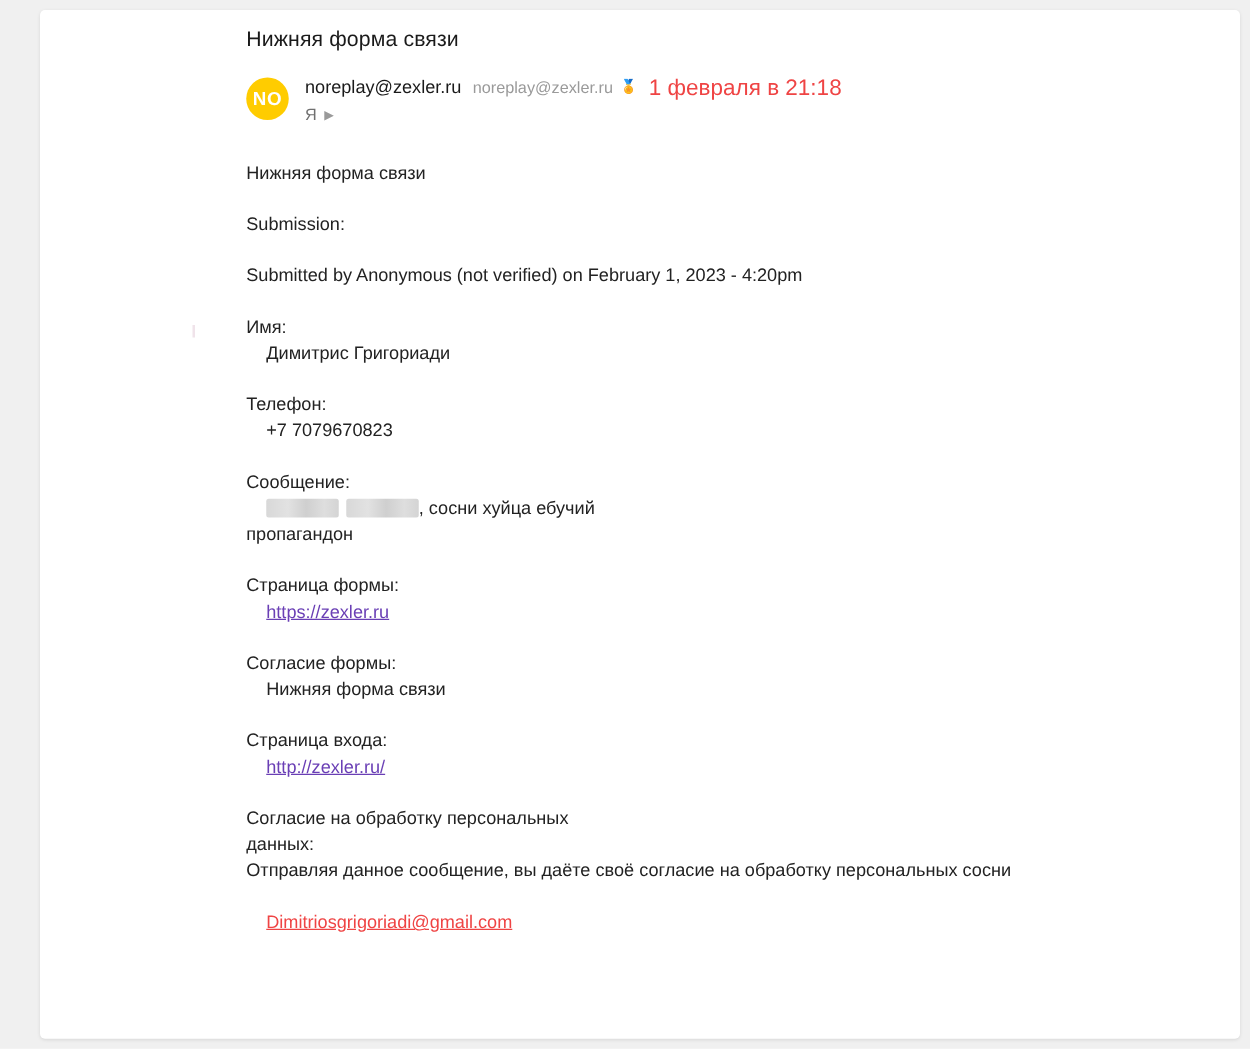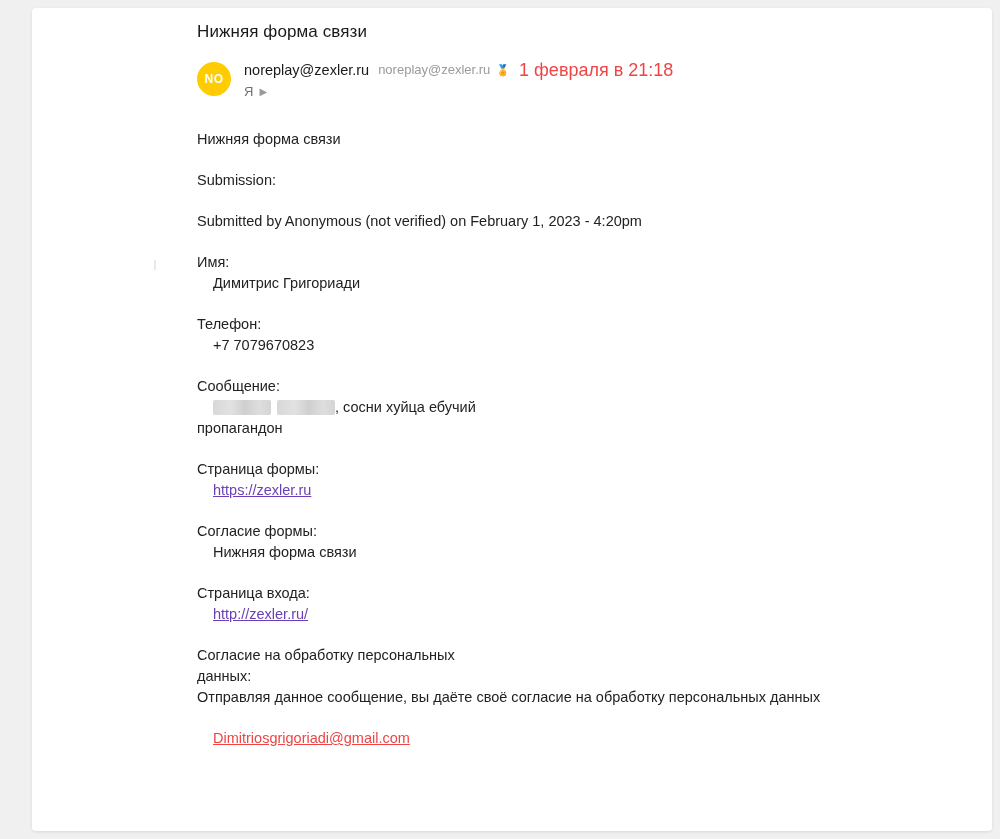--- a/index.html
+++ b/index.html
@@ -41,21 +41,21 @@
     display: flex;
     align-items: flex-start;
     margin-bottom: 30px;
   }
   .avatar {
     width: 34px;
     height: 34px;
     border-radius: 50%;
     background: #fc0;
     color: #fff;
-    font-size: 12px;
+    font-size: 15px;
     font-weight: bold;
     display: flex;
     align-items: center;
     justify-content: center;
     flex: 0 0 auto;
     margin-top: 2px;
     letter-spacing: 0.5px;
   }
   .sender-info {
     margin-left: 13px;
@@ -208,21 +208,21 @@
       <div class="block">
         <p class="label">Страница входа:</p>
         <p class="value"><a class="link" href="#">http://zexler.ru/</a></p>
       </div>
 
       <div class="block">
         <p class="label">Согласие на обработку персональных</p>
         <p class="label">данных:</p>
         <p class="label">    Отправляя данное сообщение, вы даёте
 своё согласие на обработку персональных
-данных</p>
+сосни</p>
       </div>
 
       <div class="block">
         <p class="value"><a class="link blue" href="#">Dimitriosgrigoriadi@gmail.com</a></p>
       </div>
 
     </div>
   </div>
 </div>
 

